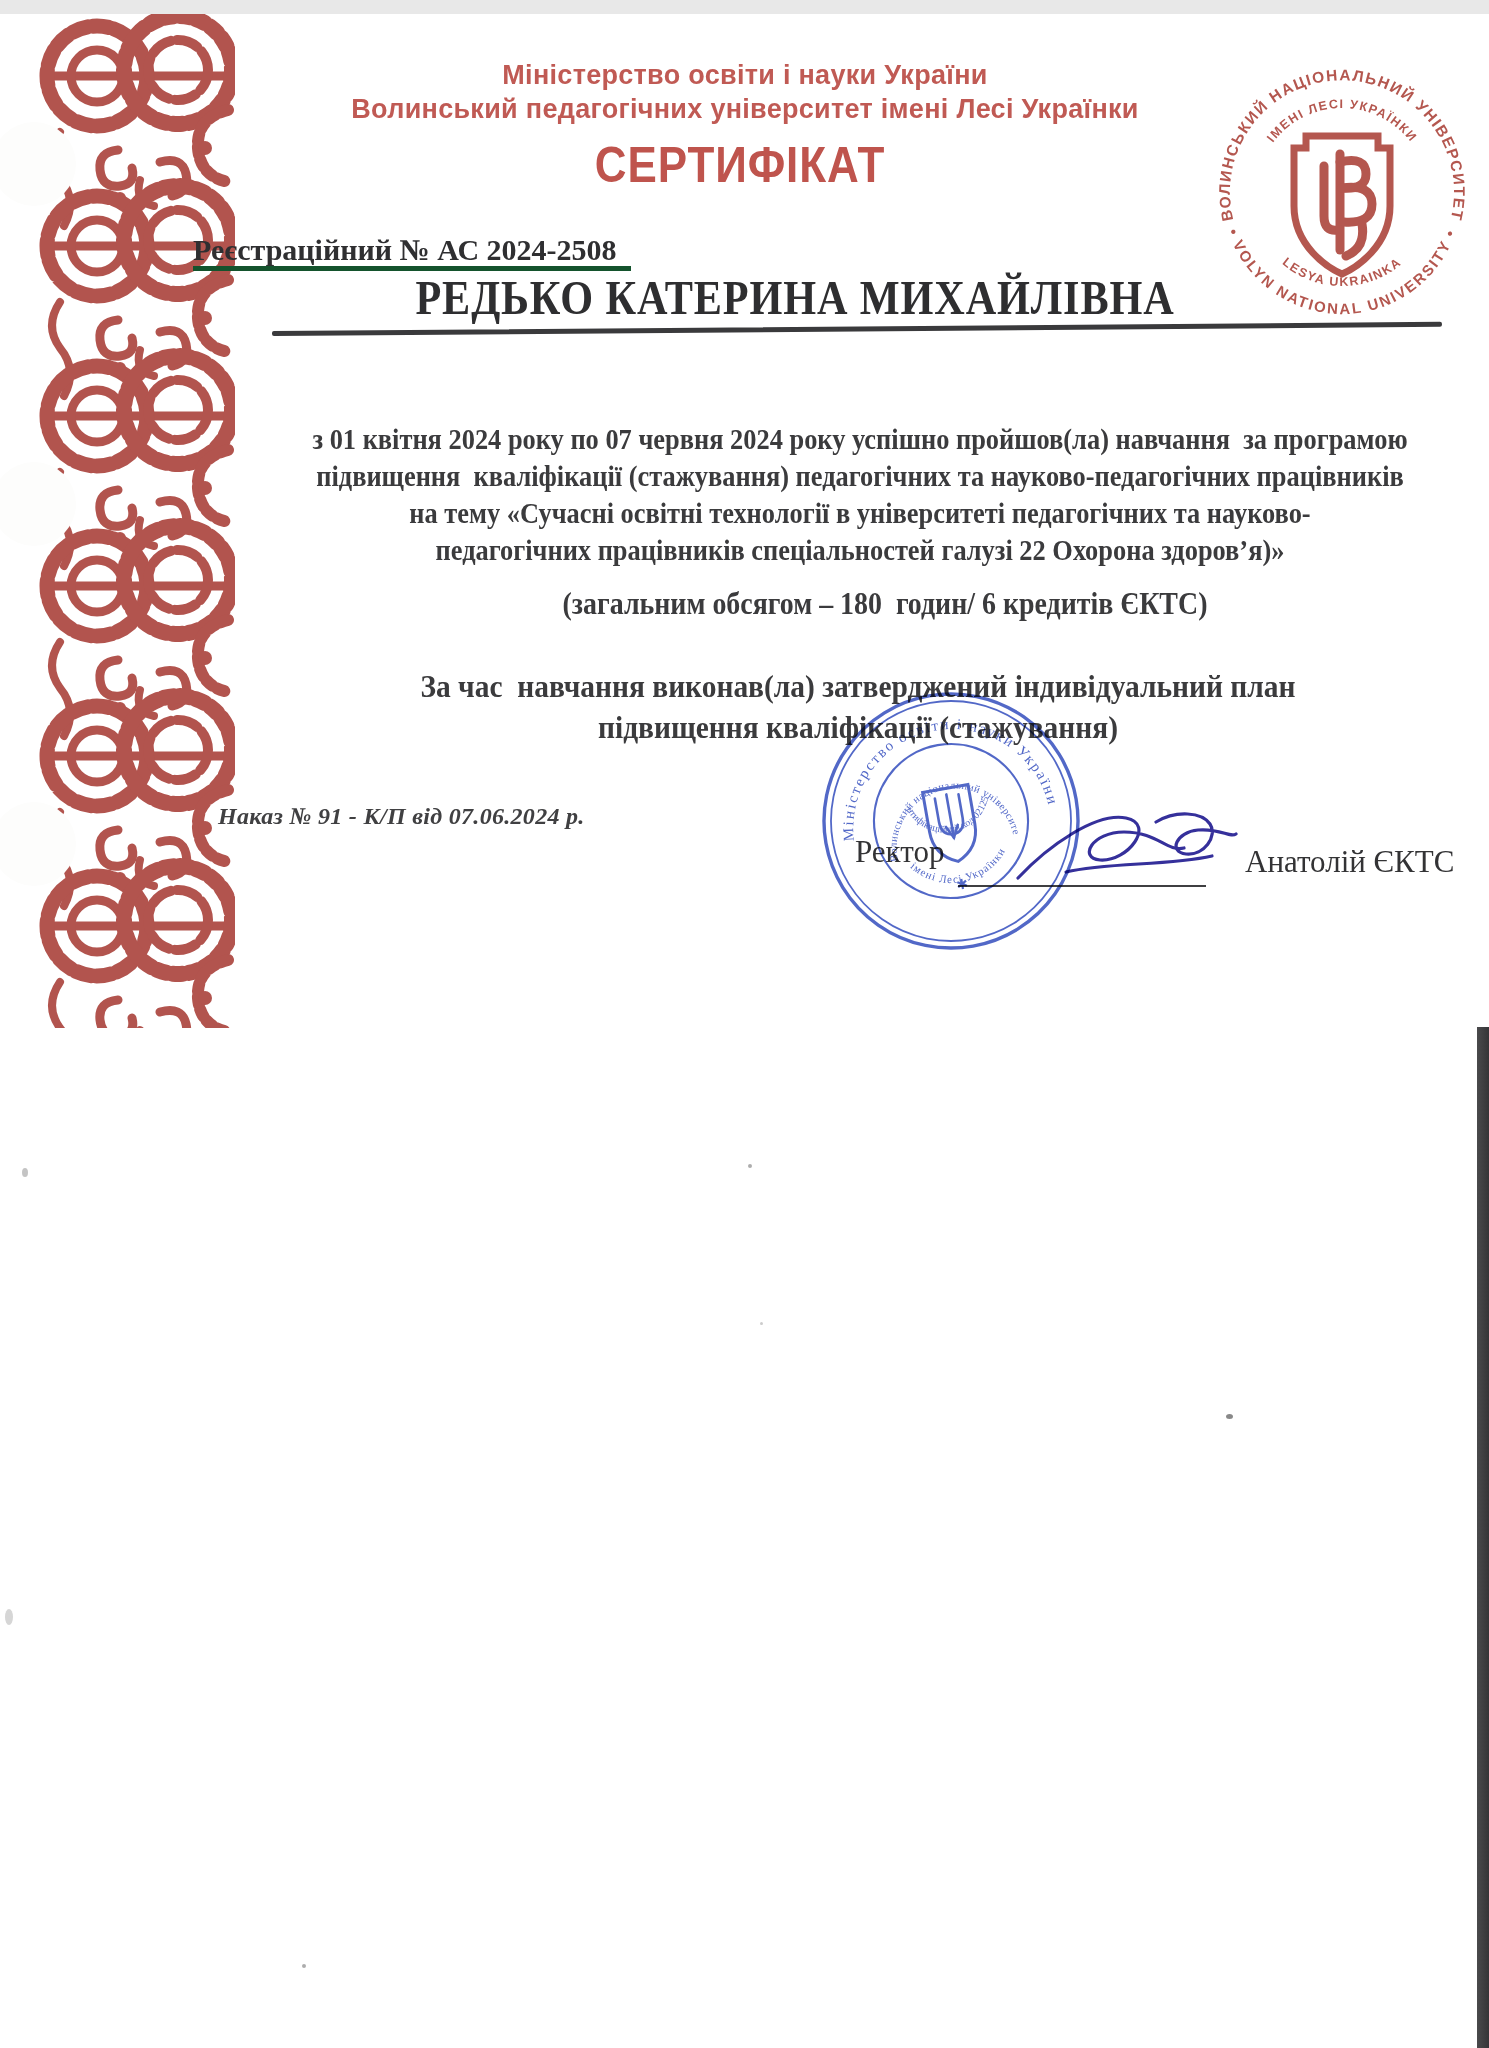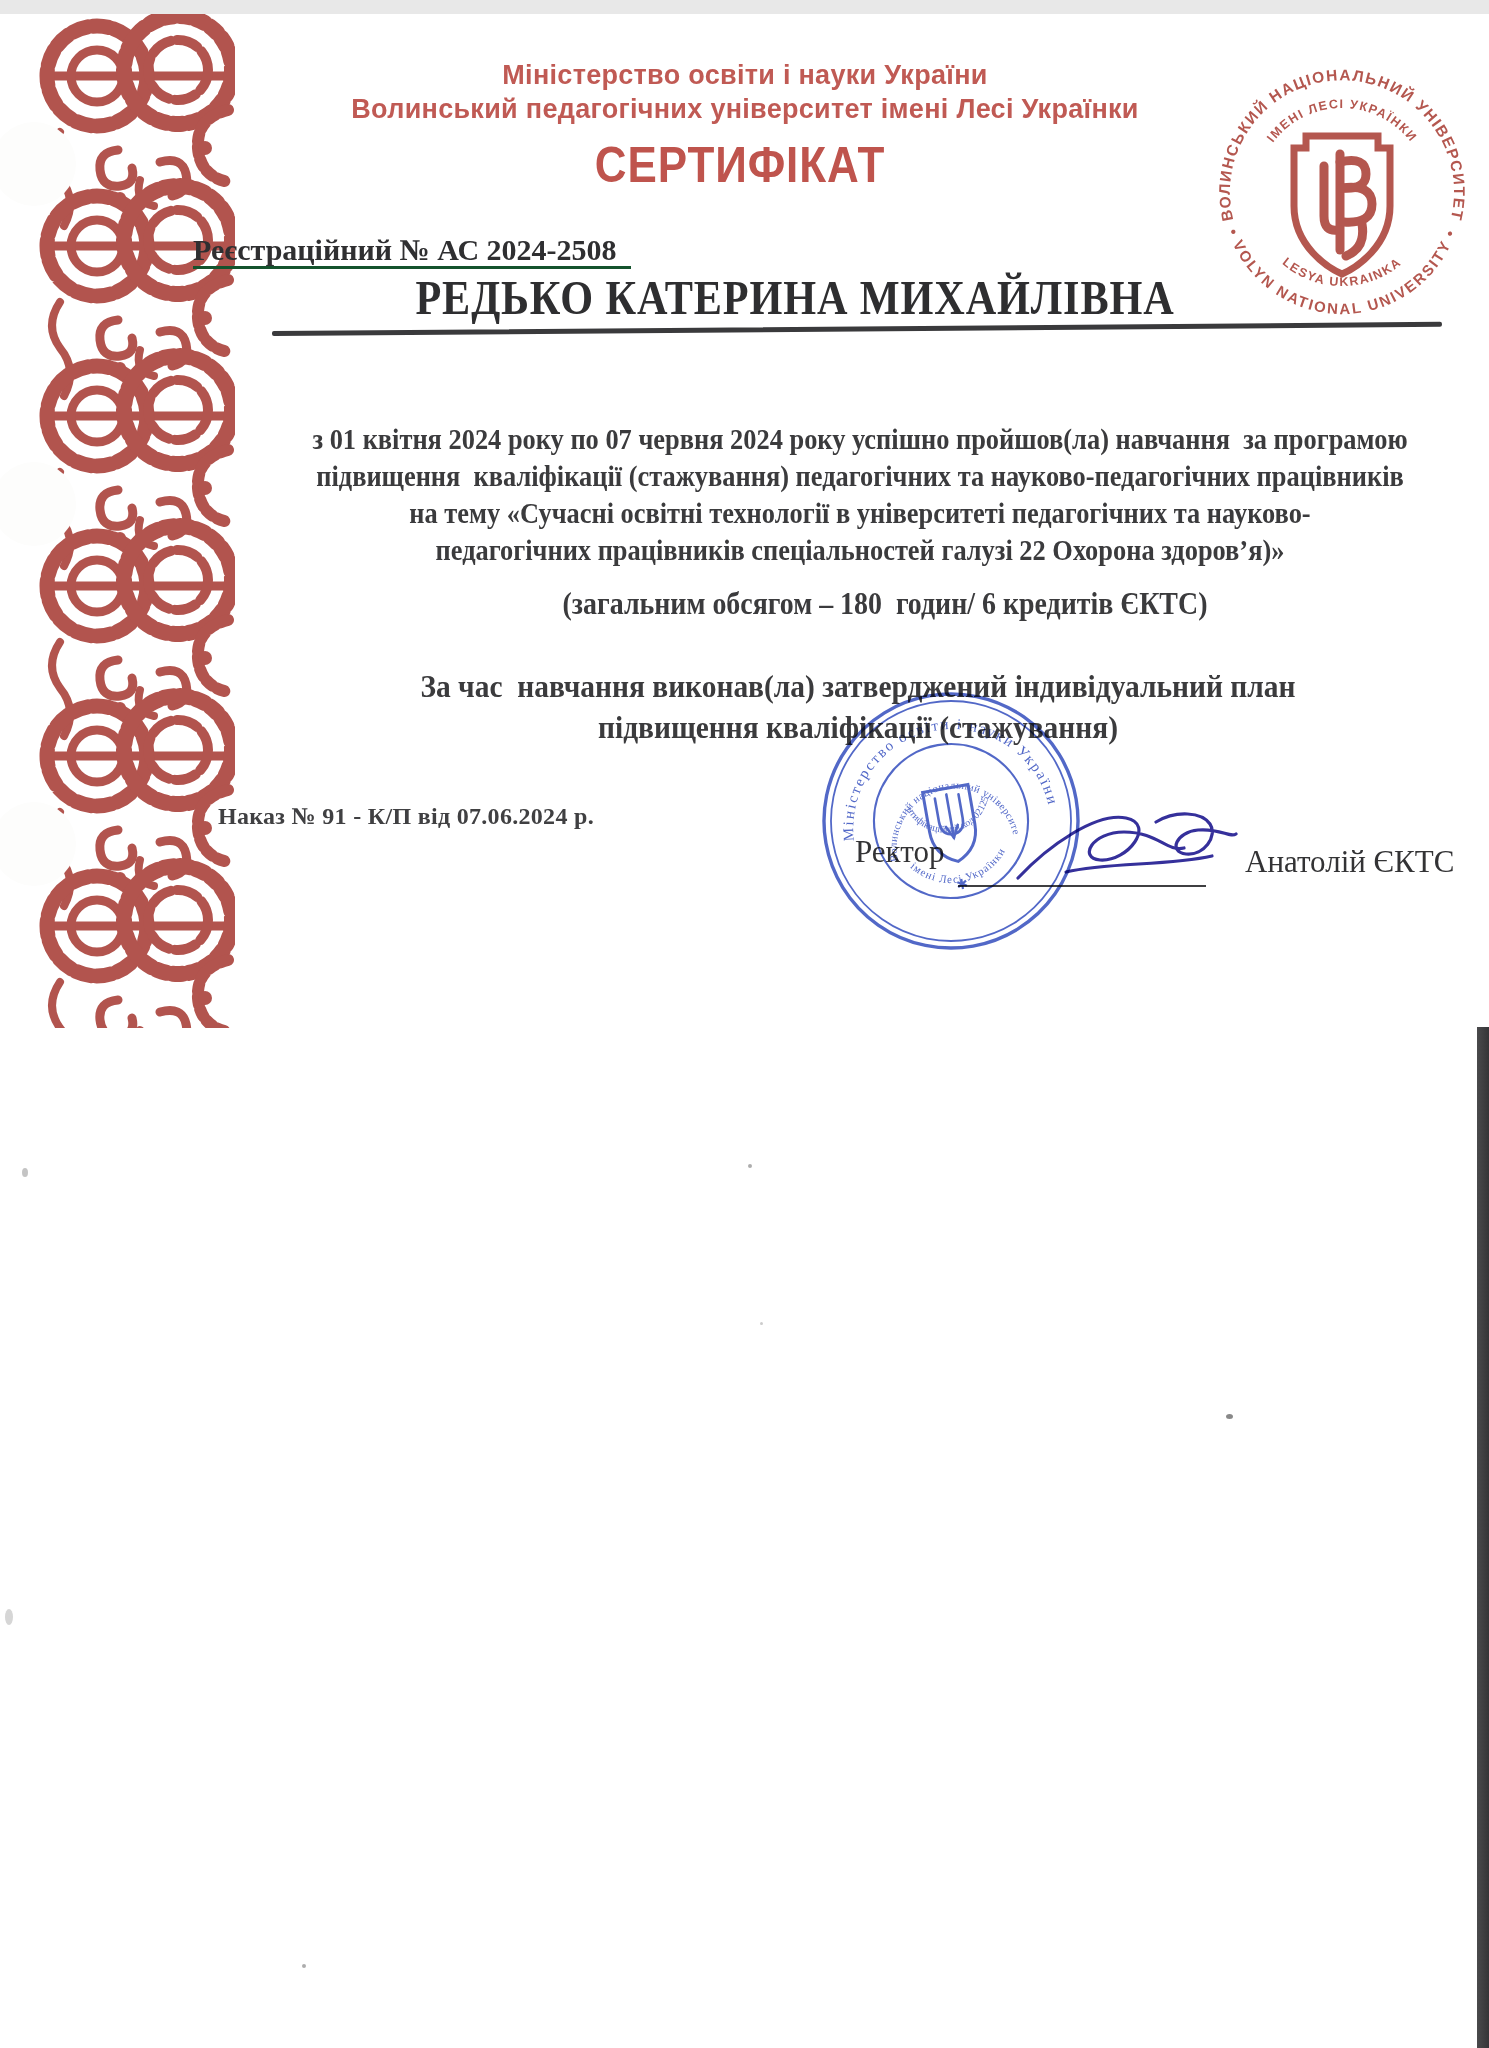--- a/index.html
+++ b/index.html
@@ -13,40 +13,40 @@
   .hdr-line{left:200px;width:1090px;text-align:center;
     font-family:"Liberation Sans", sans-serif;font-weight:bold;color:#c05a54;
     font-size:27px;letter-spacing:.3px;}
   .hdr-1{top:46px;}
   .hdr-2{top:80px;}
   .cert-title{left:200px;top:122px;width:1080px;text-align:center;
     font-family:"Liberation Sans", sans-serif;font-weight:bold;color:#bf544d;
     font-size:50px;letter-spacing:1px;transform:scaleX(.88);transform-origin:50% 50%;}
   
   .reg-line{left:193px;top:219px;font-size:30px;font-weight:bold;color:#2f2f31;}
-  .reg-line span{border-bottom:3px solid #14532d;padding-right:14px;white-space:pre;}
+  .reg-line span{border-bottom:5px solid #14532d;padding-right:14px;white-space:pre;}
   
   .name-line{left:195px;top:256px;width:1200px;text-align:center;
     font-size:48px;font-weight:bold;color:#2e2e30;letter-spacing:1px;
     transform:scaleX(.88);transform-origin:50% 50%;}
   .name-rule{left:272px;top:317px;width:1170px;height:4.5px;background:#3a3a3c;
     transform:rotate(-.45deg);transform-origin:0 50%;border-radius:2px;}
   
   .body-par{left:220px;top:406px;width:1280px;text-align:center;
     font-size:30px;font-weight:bold;line-height:37px;color:#3b3b3d;
     transform:scaleX(.88);transform-origin:50% 0;}
   .body-par div{white-space:pre;}
   .volume-line{left:285px;top:572px;width:1200px;text-align:center;white-space:pre;
     font-size:31px;font-weight:bold;color:#3b3b3d;
     transform:scaleX(.9);transform-origin:50% 0;}
   .plan-par{left:258px;top:652px;width:1200px;text-align:center;
     font-size:31px;font-weight:bold;line-height:41px;color:#3b3b3d;
     transform:scaleX(.95);transform-origin:50% 0;}
   .plan-par div{white-space:pre;}
-  .order-line{left:218px;top:789px;font-size:24px;font-weight:bold;
+  .order-line{left:218px;top:789px;font-size:24px;font-weight:bold;font-style:italic;
     color:#404042;letter-spacing:.3px;white-space:pre;}
   
   .rector-label{left:855px;top:820px;font-size:31px;color:#333335;z-index:3;}
   .rector-name{left:1245px;top:830px;font-size:31px;color:#333335;}
   .sig-rule{left:958px;top:871px;width:248px;border-top:2.5px solid #3f3f41;height:0;z-index:4;}
   .sig-svg{left:1008px;top:790px;z-index:5;mix-blend-mode:multiply;}
   .date-line{left:225px;top:894px;width:1200px;text-align:center;font-size:30px;color:#333335;}
   .city-line{left:222px;top:941px;width:1200px;text-align:center;font-size:30px;color:#333335;}
   
   .stamp-svg{left:806px;top:662px;z-index:6;mix-blend-mode:multiply;opacity:.88;}

